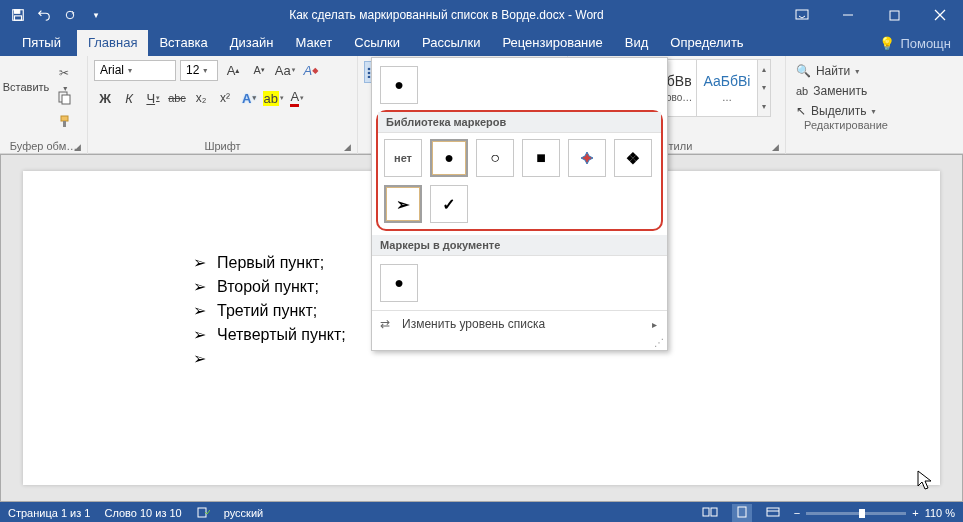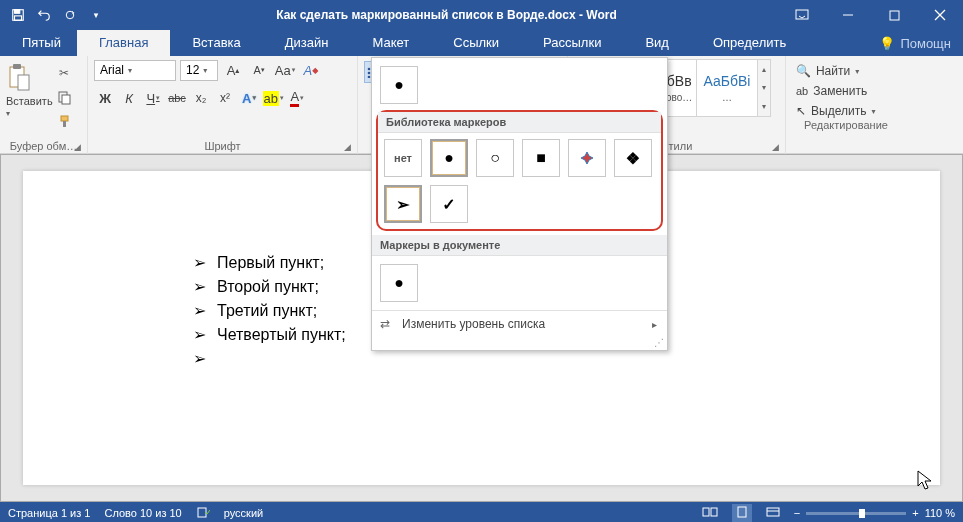--- a/index.html
+++ b/index.html
@@ -2,39 +2,39 @@
 <html><head>
 <meta charset="utf-8">
 <style>
 * { margin:0; padding:0; box-sizing:border-box; font-family:'Segoe UI', Tahoma, sans-serif; }
 body { width:963px; height:522px; overflow:hidden; background:#fff; font-size:12px; }
 
 
 .titlebar { height:30px; background:#2b579a; color:#fff; display:flex; align-items:center; }
 .qat { display:flex; align-items:center; padding:0 6px; gap:2px; }
 .qat-btn { width:24px; height:24px; display:flex; align-items:center; justify-content:center; color:#fff; }
-.titletext { flex:1; text-align:center; font-size:12px; color:#fff;font-weight:bold; }
+.titletext { flex:1; text-align:center; font-size:12px; color:#fff; }
 .winctrls { display:flex; }
 .winbtn { width:46px; height:30px; display:flex; align-items:center; justify-content:center; color:#fff; }
 
 
 .tabs { height:26px; background:#2b579a; display:flex; align-items:flex-end; padding-left:6px; gap:0; }
-.tab { padding:5px 22px 6px; color:#fff; font-size:13px; }
+.tab { padding:5px 11px 6px; color:#fff; font-size:13px; }
 .tab.file { padding:5px 16px 6px; }
 .tab.active { background:#f3f3f3; color:#2b579a; }
 .tell { margin-left:auto; display:flex; align-items:center; color:#c5d4ec; padding:0 12px 5px; font-size:13px; gap:5px; }
 
 
 .ribbon { height:98px; background:#f3f3f3; border-bottom:1px solid #d4d4d4; display:flex; position:relative; }
 .group { border-right:1px solid #e1e1e1; padding:3px 6px 0; display:flex; flex-direction:column; height:98px; }
 .group-body { flex:1; display:flex; align-items:flex-start; gap:3px; }
 .group-label { text-align:center; font-size:11px; color:#666; padding-bottom:2px; position:relative; }
 .group-label .dlaunch { position:absolute; right:0; bottom:2px; color:#777; font-size:9px; }
 
-.bigbtn { display:flex; flex-direction:column; align-items:flex-start; justify-content:center; width:44px; padding-top:4px; color:#444; gap:2px; }
+.bigbtn { display:flex; flex-direction:row; align-items:flex-end; justify-content:center; width:44px; padding-top:4px; color:#444; gap:14px; }
 .bigbtn .lbl { font-size:11px; color:#444; }
 .smicon { width:22px; height:22px; display:flex; align-items:center; justify-content:center; color:#555; }
 .vcol { display:flex; flex-direction:column; gap:2px; }
 
 .font-row1 { display:flex; gap:4px; align-items:center; margin-bottom:3px; }
 .font-row2, .font-row3 { display:flex; gap:2px; align-items:center; }
 .combo { background:#fff; border:1px solid #c0c0c0; height:21px; display:flex; align-items:center; padding:0 2px 0 5px; font-size:12px; }
 .combo .dd { margin-left:4px; color:#666; font-size:8px; }
 .rbtn { width:22px; height:22px; display:flex; align-items:center; justify-content:center; color:#444; font-size:13px; }
 .rbtn.dd::after { content:'▾'; font-size:7px; margin-left:1px; color:#666; }
@@ -136,20 +136,21 @@
 </div>
 
 <div class="tabs">
   <div class="tab file">Пятый</div>
   <div class="tab active">Главная</div>
   <div class="tab">Вставка</div>
   <div class="tab">Дизайн</div>
   <div class="tab">Макет</div>
   <div class="tab">Ссылки</div>
   <div class="tab">Рассылки</div>
+  <div class="tab">Рецензирование</div>
   <div class="tab">Вид</div>
   <div class="tab">Определить</div>
   <div class="tell">
       <span>💡</span>
       <span>Помощн</span>
     </div>
 </div>
 
 <div class="ribbon">
 

